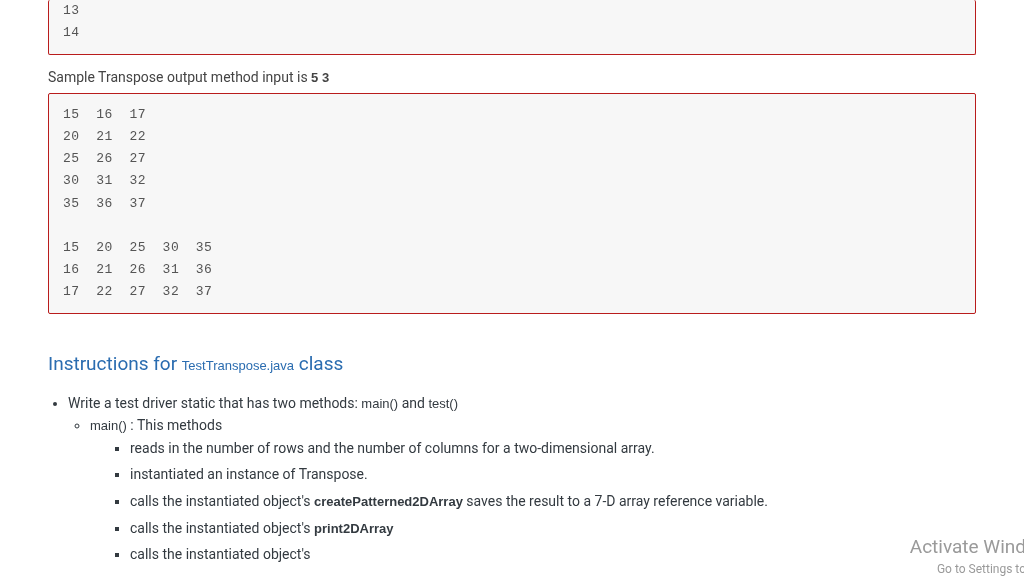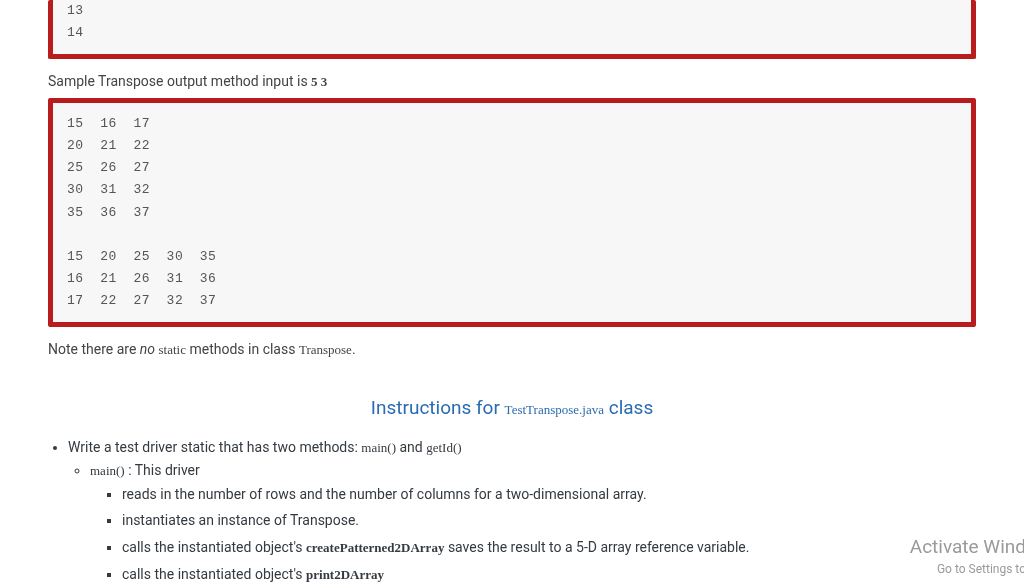--- a/index.html
+++ b/index.html
@@ -12,21 +12,21 @@
   }
   .page {
     width: 1024px;
     height: 584px;
     position: relative;
     overflow: hidden;
     padding: 0 48px 0 48px;
   }
   .codeblock {
     background: #f7f7f7;
-    border: 5px solid #b91c1c;
+    border: 1px solid #b91c1c;
     border-radius: 2px;
     padding: 10px 14px;
     font-family: "Courier New", Courier, monospace;
     font-size: 13px;
     color: #555;
     line-height: 1.7;
     white-space: pre;
     margin: 0 0 14px 0;
     letter-spacing: 0.5px;
   }
@@ -34,38 +34,37 @@
     border-top: none;
     padding-top: 0;
   }
   .paragraph {
     margin: 14px 0 18px 0;
     color: #444;
     font-size: 14px;
   }
   .paragraph.tight { margin: 14px 0 8px 0; }
   .mono {
-    font-family: Liberation Serif, serif;
+    font-family: Liberation Sans, sans-serif;
     font-size: 13px;
   }
   .mono.bold { font-weight: bold; }
   .italic { font-style: italic; }
   .heading {
     color: #2a6cb0;
     font-size: 19px;
     font-weight: 400;
     margin: 38px 0 20px 0;
-    text-align: center;
   }
   ul.bulleted { margin: 0 0 0 20px; padding: 0; }
   ul.bulleted > li { margin: 6px 0; }
   ul.sub  { list-style-type: circle; margin: 6px 0 6px 22px; padding: 0;}
   ul.sub > li { margin: 4px 0; }
   ul.subsub { list-style-type: square; margin: 4px 0 4px 24px; padding: 0;}
-  ul.subsub > li { margin: 4px 8px; line-height: 1.6; }
+  ul.subsub > li { margin: 4px 16px; line-height: 1.6; }
 
   .watermark {
     position: absolute;
     right: -2px;
     bottom: 26px;
     color: #9a9a9a;
     font-size: 19px;
     font-weight: 400;
     pointer-events: none;
   }
@@ -93,39 +92,36 @@
   <pre class="codeblock">15  16  17
 20  21  22
 25  26  27
 30  31  32
 35  36  37
 
 15  20  25  30  35
 16  21  26  31  36
 17  22  27  32  37</pre>
 
-  <p class="paragraph">
-    <span>Note there are </span><span class="italic">no</span><span> </span><span class="mono">static</span><span> methods in class </span><span class="mono">Transpose</span><span>.</span>
-  </p>
 
   <h3 class="heading">
     <span>Instructions for </span><span class="mono">TestTranspose.java</span><span> class</span>
   </h3>
 
   <ul class="bulleted">
     <li>
-      <span>Write a test driver static that has two methods: </span><span class="mono">main()</span><span> and </span><span class="mono">getId()</span>
+      <span>Write a test driver static that has two methods: </span><span class="mono">main()</span><span> and </span><span class="mono">test()</span>
       <ul class="sub">
         <li>
-          <span class="mono">main()</span><span> : This driver</span>
+          <span class="mono">main()</span><span> : This methods</span>
           <ul class="subsub">
             <li><span>reads in the number of rows and the number of columns for a two-dimensional array.</span></li>
-            <li><span>instantiates an instance of Transpose.</span></li>
+            <li><span>instantiated an instance of Transpose.</span></li>
             <li>
-              <span>calls the instantiated object's </span><span class="mono bold">createPatterned2DArray</span><span> saves the result to a 5-D array reference variable.</span>
+              <span>calls the instantiated object's </span><span class="mono bold">createPatterned2DArray</span><span> saves the result to a 7-D array reference variable.</span>
             </li>
             <li>
               <span>calls the instantiated object's </span><span class="mono bold">print2DArray</span>
             </li>
             <li>
               <span>calls the instantiated object's </span>
             </li>
           </ul>
         </li>
       </ul>

